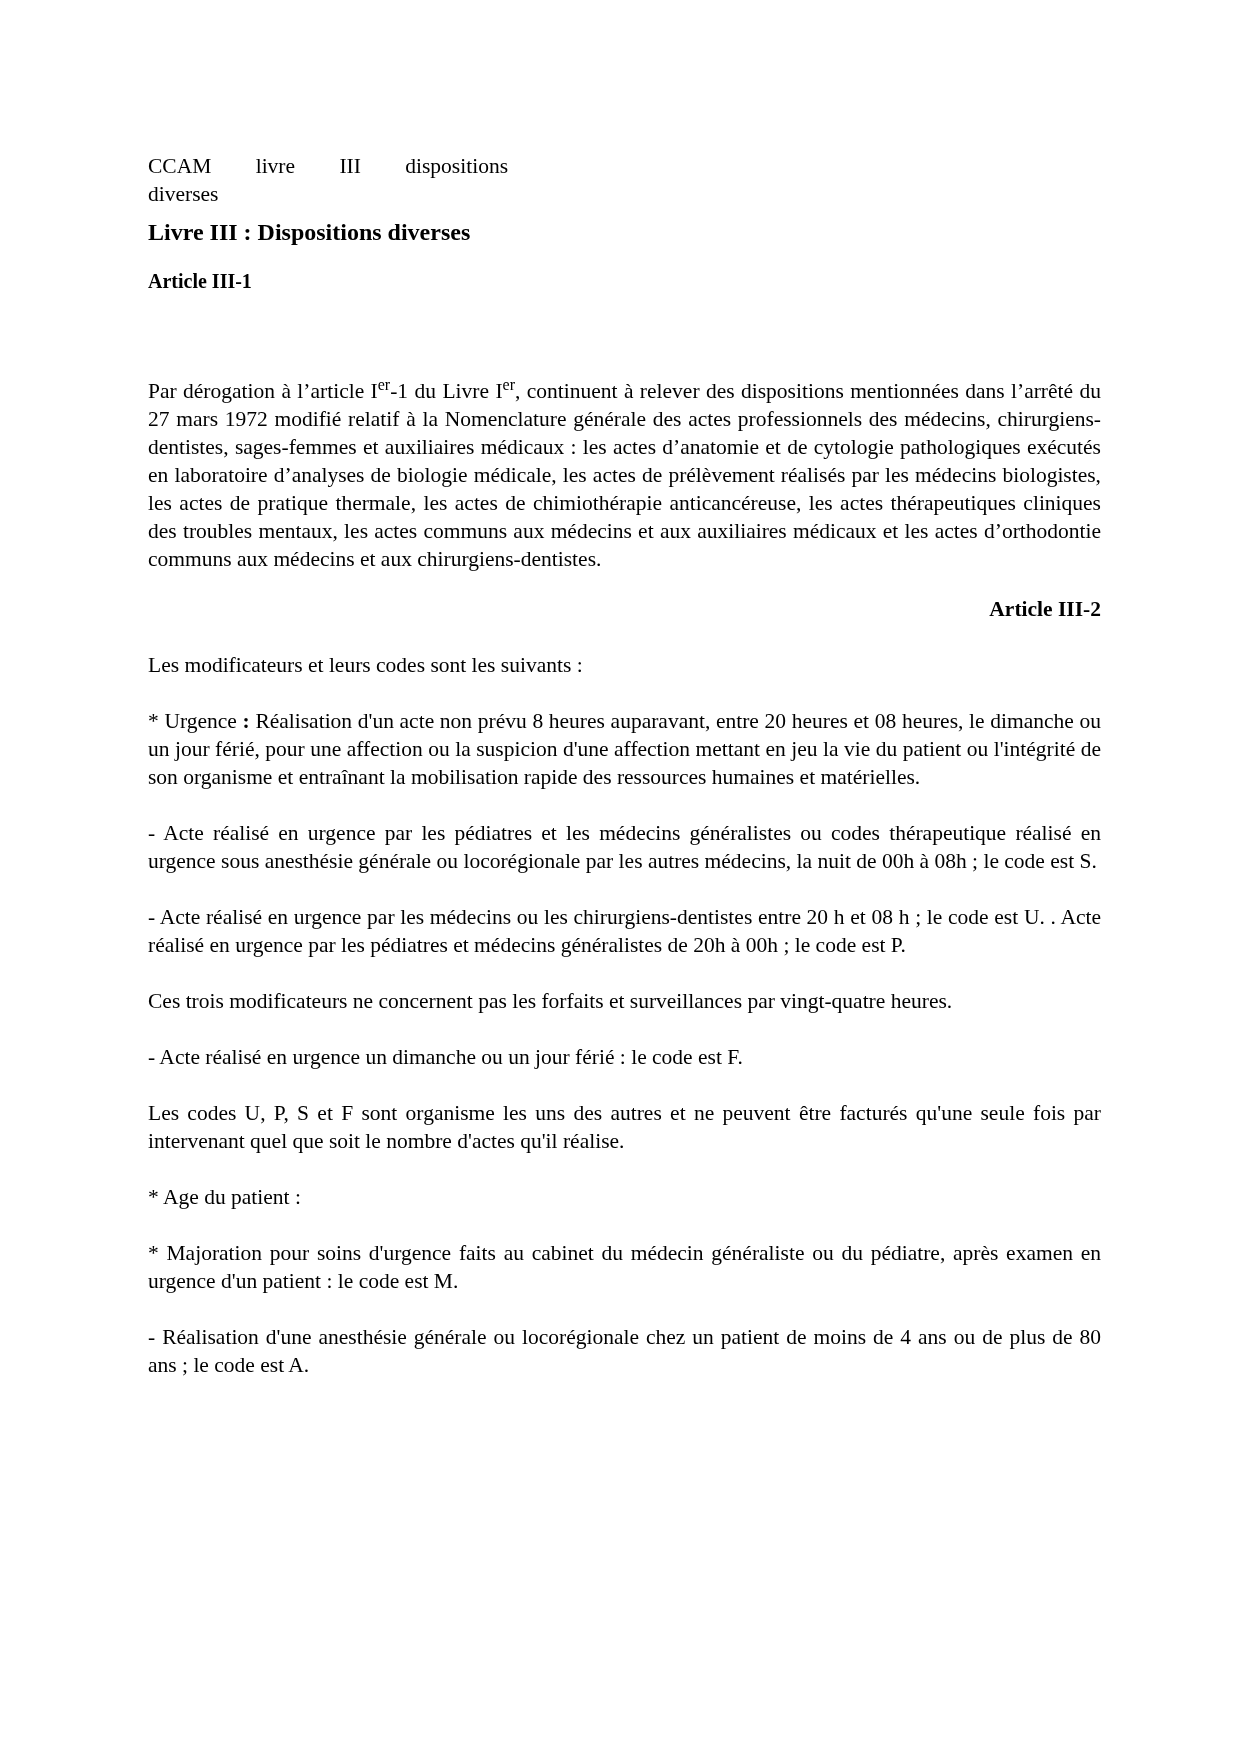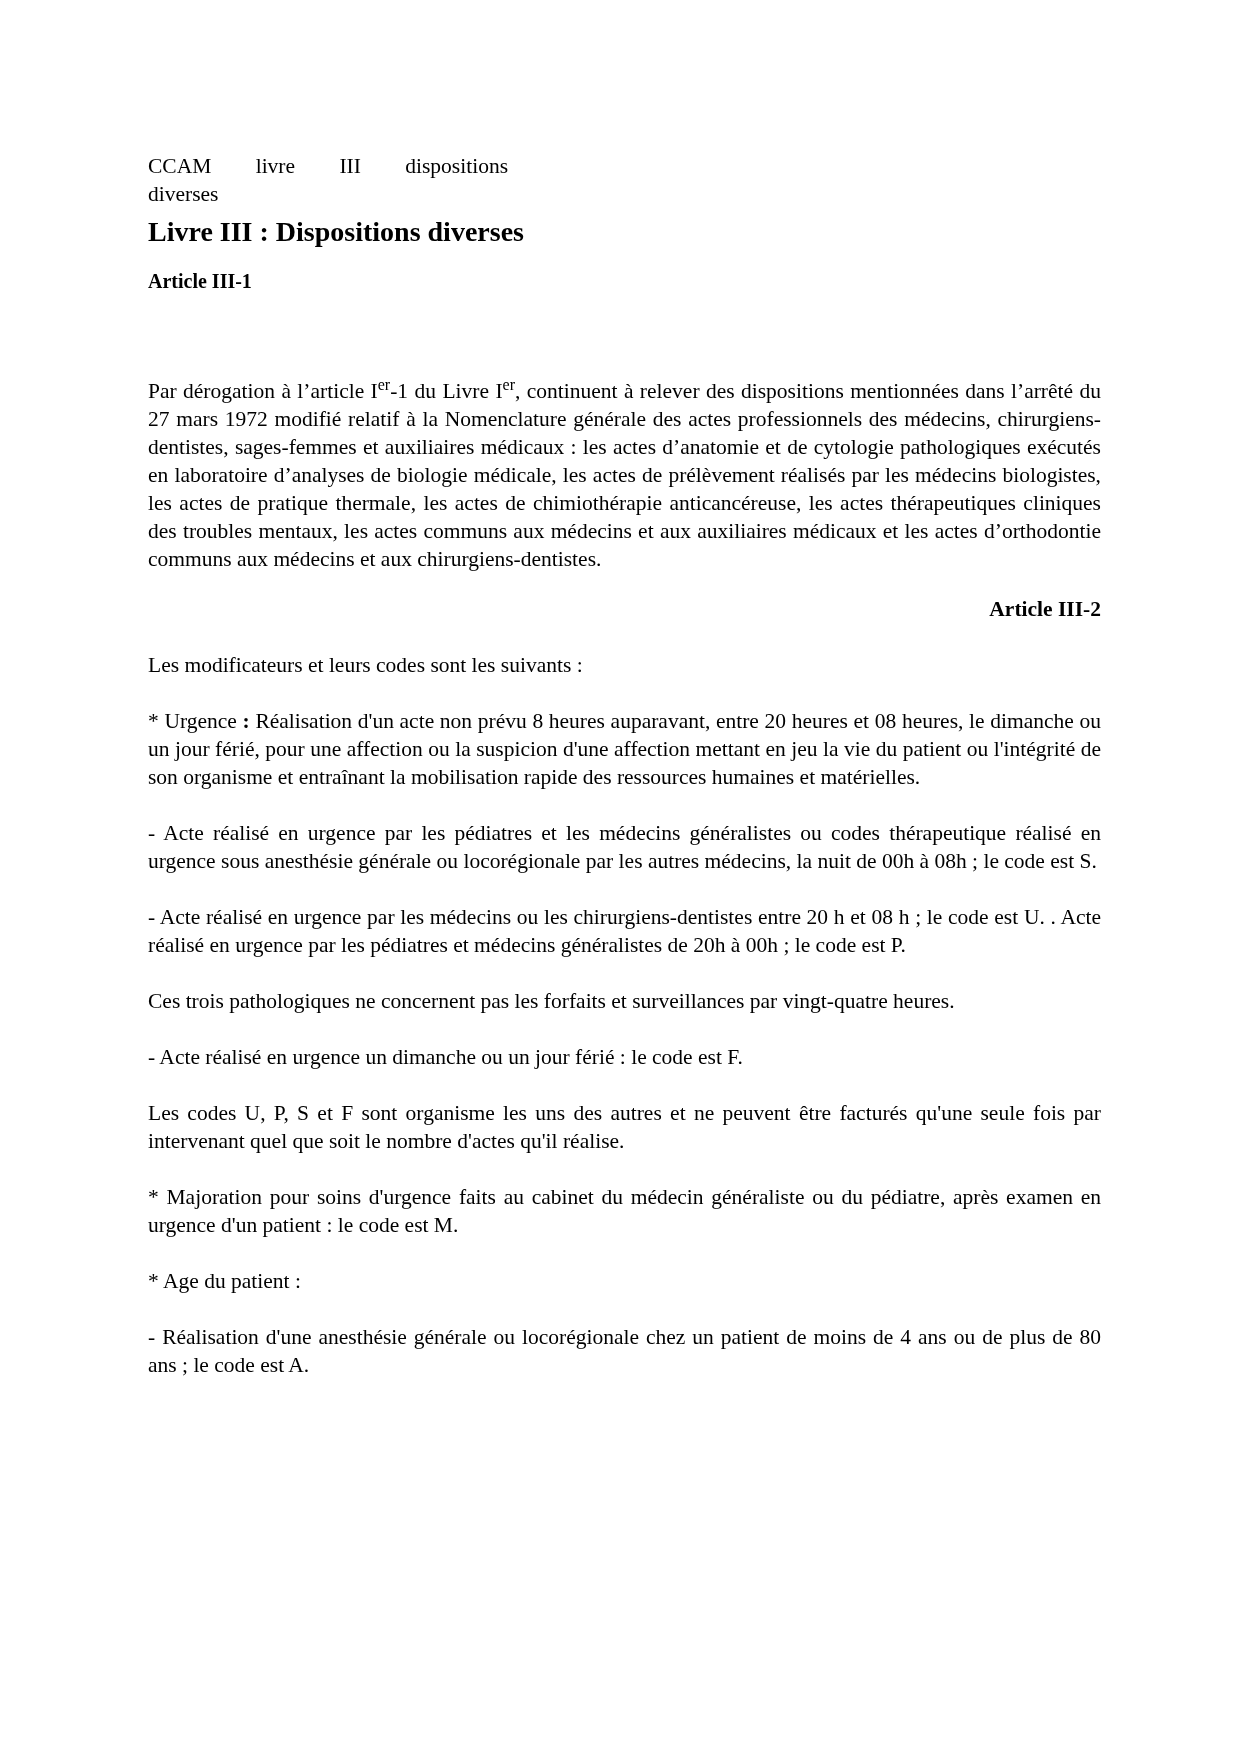--- a/index.html
+++ b/index.html
@@ -48,41 +48,41 @@
   <div class="doc-title">
     <span class="line1">
       <span>CCAM</span>
       <span>livre</span>
       <span>III</span>
       <span>dispositions</span>
     </span>
     <span class="line2">diverses</span>
   </div>
 
-  <h1 class="h h-livre" style="font-size:28px;">Livre III : Dispositions diverses</h1>
+  <h1 class="h h-livre" style="font-size:24px;">Livre III : Dispositions diverses</h1>
 
   <h2 class="h h-art1" style="font-size:20px;">Article III-1</h2>
 
   <p class="p-art1"><span>Par dérogation à l’article I</span><sup>er</sup><span>-1 du Livre I</span><sup>er</sup><span>, continuent à relever des dispositions mentionnées dans l’arrêté du 27 mars 1972 modifié relatif à la Nomenclature générale des actes professionnels des médecins, chirurgiens-dentistes, sages-femmes et auxiliaires médicaux : les actes d’anatomie et de cytologie pathologiques exécutés en laboratoire d’analyses de biologie médicale, les actes de prélèvement réalisés par les médecins biologistes, les actes de pratique thermale, les actes de chimiothérapie anticancéreuse, les actes thérapeutiques cliniques des troubles mentaux, les actes communs aux médecins et aux auxiliaires médicaux et les actes d’orthodontie communs aux médecins et aux chirurgiens-dentistes.</span></p>
 
   <h2 class="h h-art2" style="font-size:21.5px;">Article III-2</h2>
 
   <p class="gap">Les modificateurs et leurs codes sont les suivants :</p>
 
   <p class="gap"><span>* Urgence </span><b>:</b><span> Réalisation d'un acte non prévu 8 heures auparavant, entre 20 heures et 08 heures, le dimanche ou un jour férié, pour une affection ou la suspicion d'une affection mettant en jeu la vie du patient ou l'intégrité de son organisme et entraînant la mobilisation rapide des ressources humaines et matérielles.</span></p>
 
   <p class="gap">- Acte réalisé en urgence par les pédiatres et les médecins généralistes ou codes thérapeutique réalisé en urgence sous anesthésie générale ou locorégionale par les autres médecins, la nuit de 00h à 08h ; le code est S.</p>
 
   <p class="gap">- Acte réalisé en urgence par les médecins ou les chirurgiens-dentistes entre 20 h et 08 h ; le code est U. . Acte réalisé en urgence par les pédiatres et médecins généralistes de 20h à 00h ; le code est P.</p>
 
-  <p class="gap">Ces trois pathologiques ne concernent pas les forfaits et surveillances par vingt-quatre heures.</p>
+  <p class="gap">Ces trois modificateurs ne concernent pas les forfaits et surveillances par vingt-quatre heures.</p>
 
   <p class="gap">- Acte réalisé en urgence un dimanche ou un jour férié : le code est F.</p>
 
   <p class="gap">Les codes U, P, S et F sont organisme les uns des autres et ne peuvent être facturés qu'une seule fois par intervenant quel que soit le nombre d'actes qu'il réalise.</p>
 
+  <p class="gap">* Age du patient :</p>
+
   <p class="gap">* Majoration pour soins d'urgence faits au cabinet du médecin généraliste ou du pédiatre, après examen en urgence d'un patient : le code est M.</p>
-
-  <p class="gap">* Age du patient :</p>
 
   <p class="gap">- Réalisation d'une anesthésie générale ou locorégionale chez un patient de moins de 4 ans ou de plus de 80 ans ; le code est A.</p>
 
 </div>
 
 </body></html>

